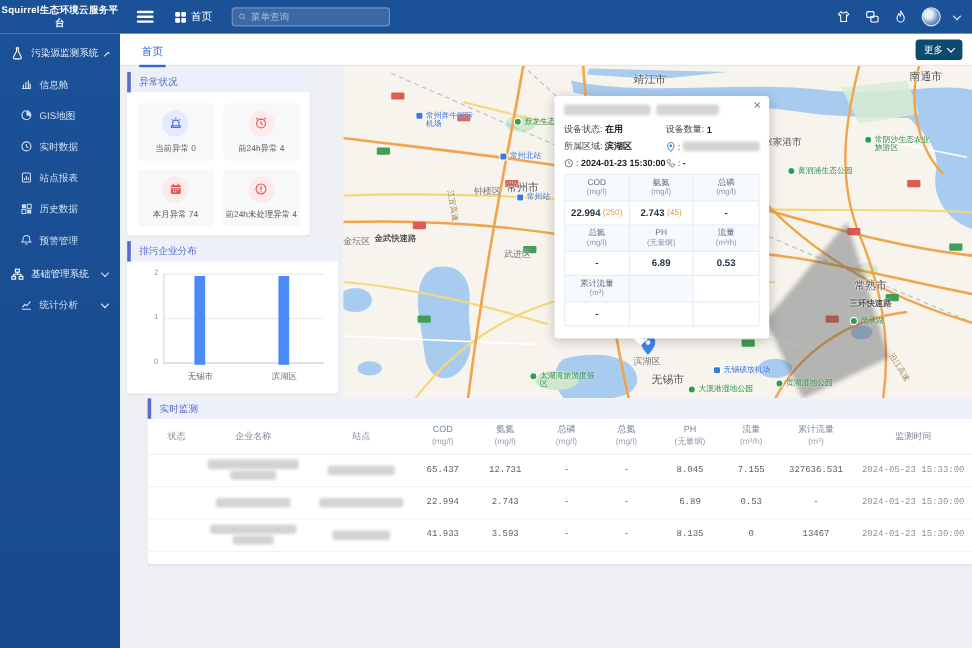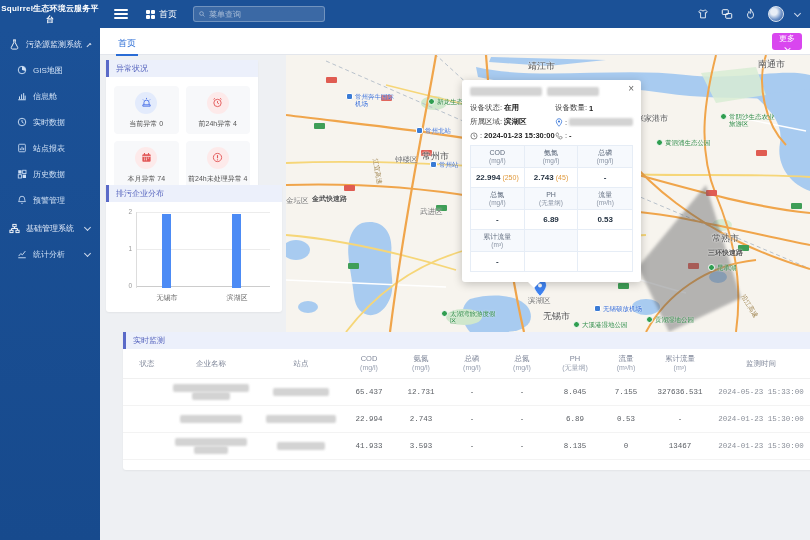--- a/index.html
+++ b/index.html
@@ -29,21 +29,21 @@
   .s-item { display:flex; align-items:center; height:26px; padding-left:9px; gap:6px; cursor:pointer; font-size:8px; }
   .s-item.sub { padding-left:17px; color:#cfe0f5; }
   .s-item .lbl { white-space:nowrap; }
   .s-item svg { flex:none; }
   .s-item .chev { margin-left:auto; margin-right:10px; }
 
   
   .tabbar { position:absolute; left:100px; top:28px; width:710px; height:27px; background:#fff; border-bottom:1px solid #e3e6ec; z-index:20; }
   .tab { position:absolute; left:12px; top:6px; font-size:9px; color:#2a6cd5; padding:3px 6px; cursor:pointer; }
   .tab:after { content:""; position:absolute; left:4px; right:4px; bottom:-3px; height:2px; background:#2a6cd5; }
-  .more-btn { position:absolute; right:8px; top:5px; height:17px; background:#d946ef; color:#fff; font-size:8px; border:none; border-radius:3px; padding:0 7px; display:flex; align-items:center; gap:4px; cursor:pointer;flex-direction:column; }
+  .more-btn { position:absolute; right:8px; top:5px; height:17px; background:#0c4a6e; color:#fff; font-size:8px; border:none; border-radius:3px; padding:0 7px; display:flex; align-items:center; gap:4px; cursor:pointer; }
 
   
   .panel { position:absolute; background:#fff; border-radius:3px; box-shadow:0 1px 2px rgba(0,0,0,.05); }
   .p-head { height:17px; background:#ecf0fb; border-left:3px solid #5a6ac8; display:flex; align-items:center; padding-left:7px; font-size:8px; color:#5a68c0; }
   .cards { display:grid; grid-template-columns:1fr 1fr; gap:7px; padding:9px 8px; }
   .card { background:#f7f8fa; border-radius:4px; height:48px; display:flex; flex-direction:column; align-items:center; justify-content:center; gap:5px; cursor:pointer; }
   .cic { width:22px; height:22px; border-radius:50%; display:flex; align-items:center; justify-content:center; }
   .cic.blue { background:#e3ebfc; } .cic.red { background:#fdeaea; }
   .card .clabel { font-size:7px; color:#555; }
 
@@ -154,30 +154,30 @@
   <div class="sidebar">
     <div class="s-item" style="margin-top:3px;">
       <svg width="11" height="11" viewBox="0 0 12 12">
           <path d="M4.5 1 h3 M5.2 1 v3 l-2.6 5 a1.3 1.3 0 0 0 1.1 2 h4.6 a1.3 1.3 0 0 0 1.1 -2 l-2.6 -5 v-3" fill="none" stroke="#fff" stroke-width="1"></path>
         </svg>
       <span class="lbl">污染源监测系统</span>
       <span class="chev up"></span>
     </div>
     <div class="s-item sub">
       <svg width="10" height="10" viewBox="0 0 12 12">
+          <path d="M1.5 10.5 h9 M3 10 V6.5 M5.5 10 V4 M8 10 V2.5 M9.8 10 V5.5" stroke="#cfe0f5" stroke-width="1.2" fill="none"></path>
+        </svg>
+      <span class="lbl">信息舱</span>
+    </div>
+    <div class="s-item sub">
+      <svg width="10" height="10" viewBox="0 0 12 12">
           <circle cx="6" cy="6" r="4.5" fill="none" stroke="#cfe0f5" stroke-width="1.1"></circle>
           <path d="M6 6 V1.5 A4.5 4.5 0 0 1 10.2 7.2 Z" fill="#cfe0f5"></path>
         </svg>
       <span class="lbl">GIS地图</span>
-    </div>
-    <div class="s-item sub">
-      <svg width="10" height="10" viewBox="0 0 12 12">
-          <path d="M1.5 10.5 h9 M3 10 V6.5 M5.5 10 V4 M8 10 V2.5 M9.8 10 V5.5" stroke="#cfe0f5" stroke-width="1.2" fill="none"></path>
-        </svg>
-      <span class="lbl">信息舱</span>
     </div>
     <div class="s-item sub">
       <svg width="10" height="10" viewBox="0 0 12 12">
           <circle cx="6" cy="6" r="4.5" fill="none" stroke="#cfe0f5" stroke-width="1.1"></circle>
           <path d="M6 3.5 V6 l2 1.3" fill="none" stroke="#cfe0f5" stroke-width="1.1"></path>
         </svg>
       <span class="lbl">实时数据</span>
     </div>
     <div class="s-item sub">
       <svg width="10" height="10" viewBox="0 0 12 12">
@@ -269,21 +269,21 @@
               <circle cx="6" cy="6" r="4.5" fill="none" stroke="#e25656" stroke-width="1"></circle>
               <path d="M6 3.4 V6.8" stroke="#e25656" stroke-width="1.2"></path>
               <circle cx="6" cy="8.5" r=".7" fill="#e25656"></circle>
             </svg>
         </span>
         <span class="clabel">前24h未处理异常 4</span>
       </div>
     </div>
   </div>
 
-  <div class="panel" style="left:106px; top:185px; width:176px; height:127px;">
+  <div class="panel" style="left:106px; top:201px; width:176px; height:127px;">
     <div class="p-head">排污企业分布</div>
     <div class="chart-body">
       <span class="ytick" style="top:2px;">2</span>
       <span class="ytick" style="top:39px;">1</span>
       <span class="ytick" style="top:76px;">0</span>
       <div class="gl" style="top:6px;"></div>
       <div class="gl" style="top:43px;"></div>
       <div class="gl base" style="top:80px;"></div>
       <div class="yaxis"></div>
       <div class="bar" style="left: 48px; height: 74px;"></div>

